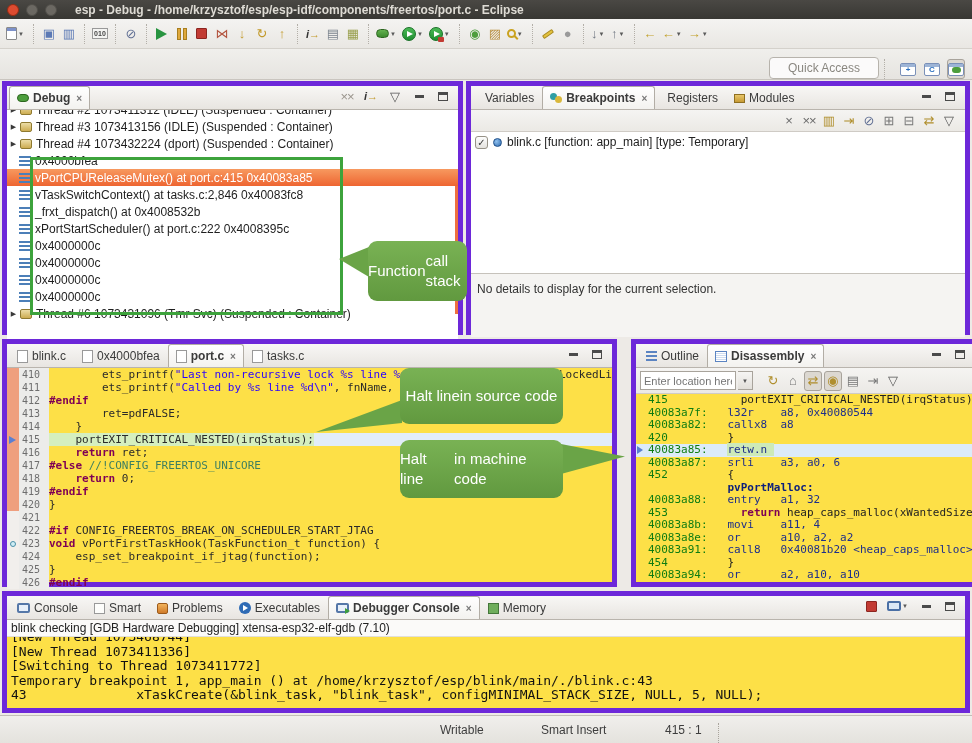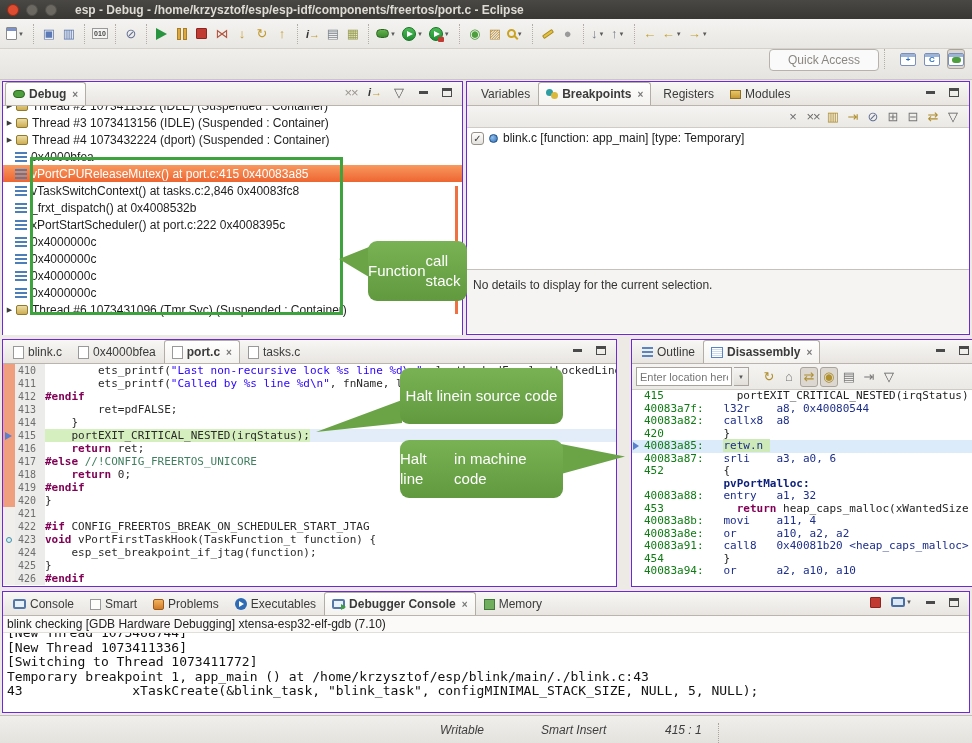--- a/index.html
+++ b/index.html
@@ -14,21 +14,21 @@
   .tb-close { background:radial-gradient(circle at 35% 30%, #f push,#e2502f); background:#dd4b30; border:1px solid #952c14; }
   .tb-plain { background:#6b6862; border:1px solid #504e49; }
   .tb-title { color:#dedbd4; font-size:12px; font-weight:bold; margin-left:18px; white-space:nowrap; }
 
   
   .toolbar { position:absolute; left:0; top:19px; width:972px; height:30px;
     background:linear-gradient(#f4f3f1,#e9e7e3); border-bottom:1px solid #d4d1cb;
     display:flex; align-items:center; padding-left:4px; }
   .toolbar2 { position:absolute; left:0; top:49px; width:972px; height:31px;
     background:linear-gradient(#f0efec,#e6e4e0); border-bottom:1px solid #c9c5bf;
-    display:flex; align-items:flex-start; padding-right:6px; }
+    display:flex; align-items:flex-end; padding-right:6px; }
   .tgroup { display:flex; align-items:center; }
   .tsep { border-left:1px dotted #b3afa8; height:20px; margin:0 5px; }
   .ticon { min-width:18px; height:20px; display:inline-flex; align-items:center; justify-content:center;
     font-size:13px; margin:0 1px; border:1px solid transparent; border-radius:3px; }
   .ticon.pressed { background:#dcd8d1; border-color:#a8a39b; }
   .caret { font-size:6px; color:#5a5a5a; margin:0 2px 0 1px; }
   .quick-access { margin-left:auto; border:1px solid #b7b3ac; border-radius:4px; background:#fbfafa;
     color:#8a8780; font-size:12px; padding:3px 18px; }
   .persp { display:flex; align-items:center; gap:4px; margin-left:8px; }
 
@@ -52,21 +52,21 @@
   .sh-magnifier { width:9px; height:9px; border:2px solid #caa21f; border-radius:50%; position:relative; }
   .sh-magnifier::after { content:""; position:absolute; width:2px; height:5px; background:#caa21f; right:-3px; bottom:-4px; transform:rotate(-45deg); }
   .sh-highlighter { width:12px; height:4px; background:#e3c23e; border:1px solid #a8881c; transform:rotate(-35deg); border-radius:1px; }
   .sh-monitor { width:14px; height:10px; border:2px solid #4a6fa5; border-radius:2px; background:#dce8f5; }
   .sh-persp-new,.sh-persp-c,.sh-persp-debug { width:16px; height:13px; border:1px solid #7a90b8; border-radius:2px; background:#fff;
     font-size:8px; font-weight:bold; display:flex; align-items:center; justify-content:center; color:#2a6fbf; position:relative; }
   .sh-persp-new::before,.sh-persp-c::before,.sh-persp-debug::before { content:""; position:absolute; top:0; left:0; right:0; height:3px; background:#9db4d6; }
   .sh-persp-debug i { width:9px; height:6px; border-radius:3px; background:#4d9e3d; margin-top:2px; }
 
   
-  .panel { position:absolute; background:#ffffff; border:1px solid #6d28d9; }
+  .panel { position:absolute; background:#fde047; border:5px solid #6d28d9; }
   .tabrow { height:24px; background:linear-gradient(#f8f7f5,#e8e5e1); border-bottom:1px solid #b9b4ad;
     display:flex; align-items:flex-end; padding-left:2px; }
   .tab { height:23px; display:flex; align-items:center; gap:4px; padding:0 7px; font-size:12px; color:#3b3b3b;
     border:1px solid transparent; border-bottom:none; border-radius:3px 3px 0 0; white-space:nowrap; }
   .tab.sel { background:linear-gradient(#ffffff,#f3f2ef); border-color:#b2ada5; font-weight:bold; }
   .tabclose { font-size:10px; color:#777; margin-left:2px; }
   .panelbtns { margin-left:auto; display:flex; align-items:center; gap:4px; padding:0 5px 3px 0; }
 
   
   .tic { display:inline-flex; align-items:center; justify-content:center; }
@@ -144,21 +144,21 @@
   .dkw { color:#7f0055; font-weight:bold; }
   .dlabel { color:#0b1f7c; font-weight:bold; }
 
   
   .con-header { height:17px; background:#fbfaf9; border-bottom:1px solid #e2dfda; font-size:12px; color:#222; padding:1px 4px; }
   .con-body { height:78px; overflow:hidden; padding-left:4px; }
   .cline { white-space:pre; font-family:"DejaVu Sans Mono", monospace; font-size:13px; line-height:14.5px; color:#111; }
 
   
   .statusbar { position:absolute; left:0; top:715px; width:972px; height:28px; background:linear-gradient(#f0efec,#e4e2dd);
-    border-top:1px solid #c2beb7; font-size:12px; color:#3d3d3d;font-style:italic; }
+    border-top:1px solid #c2beb7; font-size:12px; color:#3d3d3d; }
   .statusbar span { position:absolute; top:7px; }
   .st-sep { position:absolute; left:718px; top:4px; height:20px; border-left:1px dotted #a9a49c; }
 
   
   .greenbox { position:absolute; left:30px; top:157px; width:313px; height:158px; border:3px solid #3da33c; z-index:40; pointer-events:none; }
   .oscroll { position:absolute; left:455px; top:186px; width:3px; height:128px; background:#ef7040; z-index:41; }
   .callout { position:absolute; background:linear-gradient(#79b254,#61993f); color:#fff; border-radius:9px; z-index:60;
     display:flex; flex-direction:row; align-items:center; justify-content:center; font-size:15px; line-height:20px; }
   .ctail { position:absolute; background:#6aa447; z-index:59; }
 </style>

